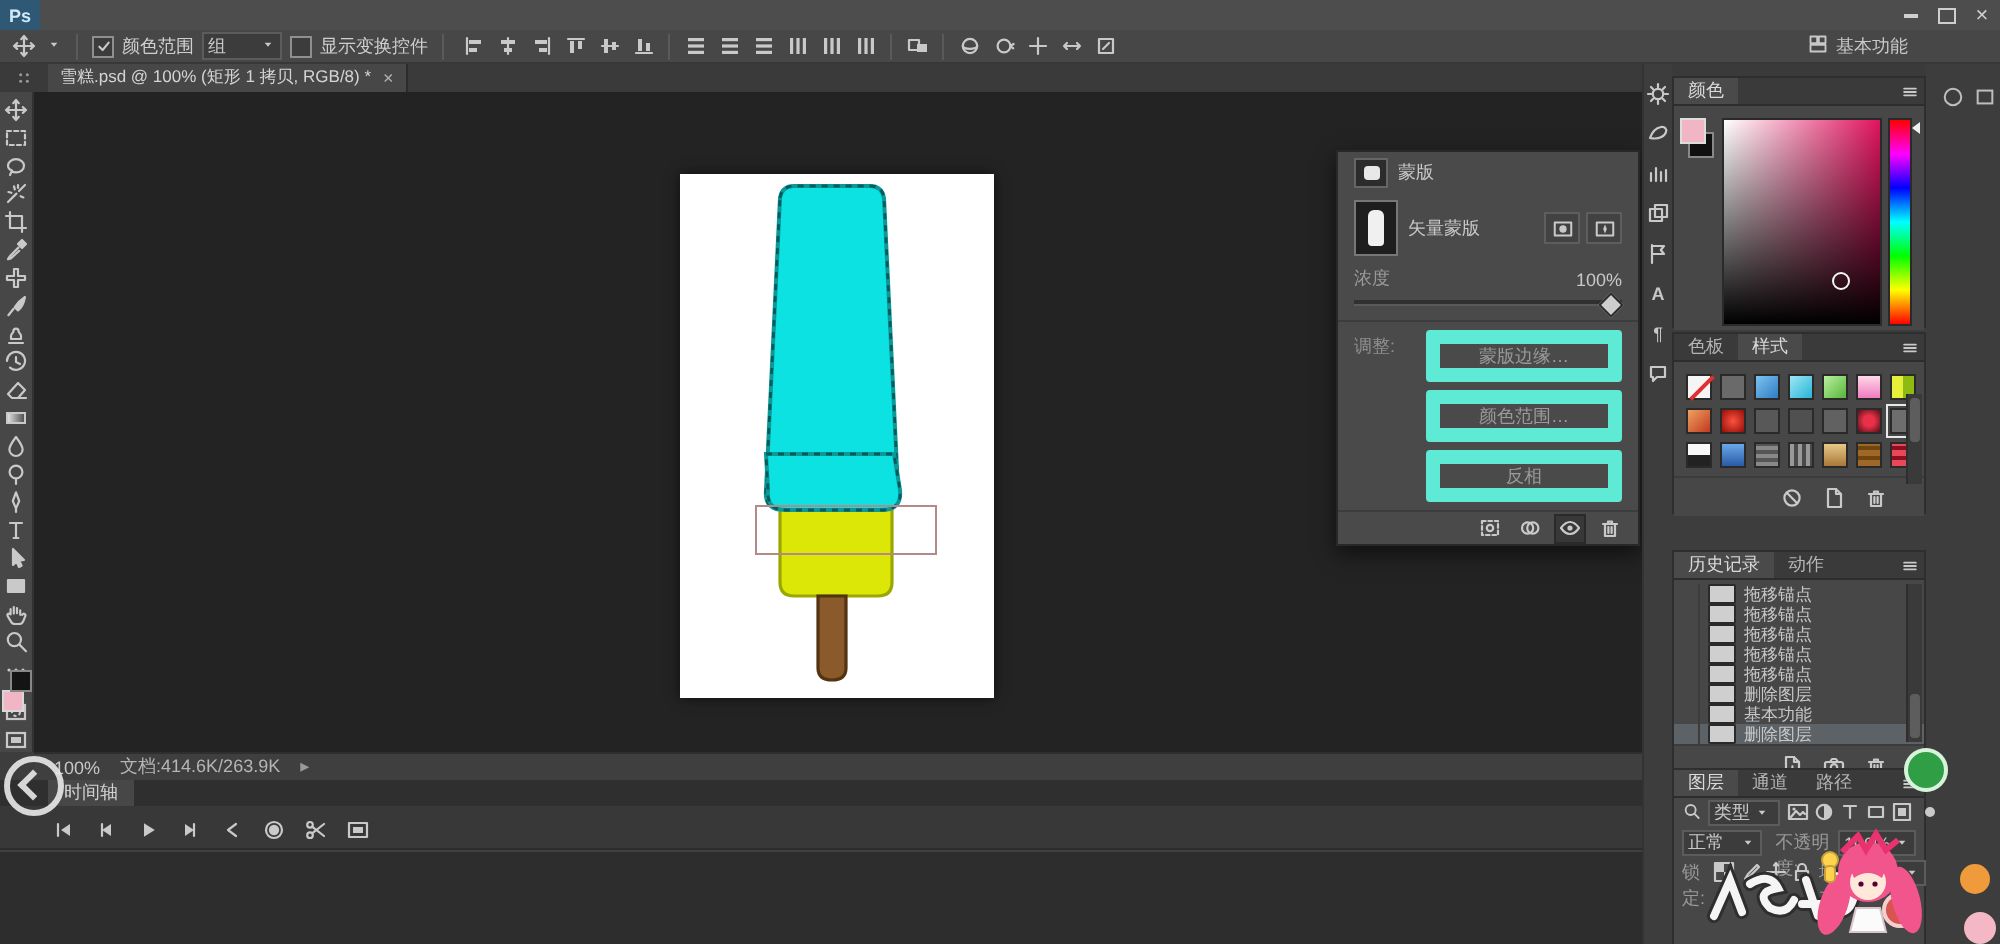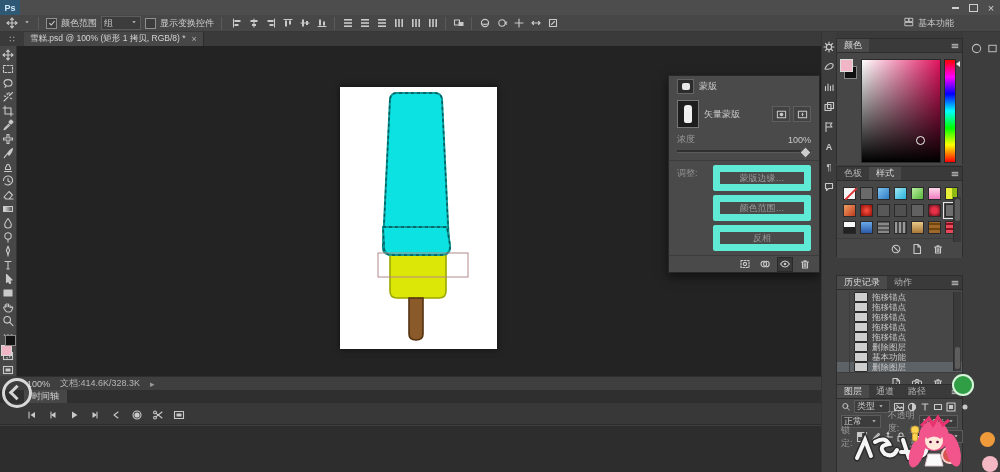--- a/index.html
+++ b/index.html
@@ -85,21 +85,21 @@
   .pfoot2{display:flex;justify-content:flex-end;gap:5px;padding:2px 16px 3px 0;border-top:1px solid #3c3c3c}
   .vscroll{position:absolute;right:1px;top:16px;bottom:16px;width:7px;background:#3a3a3a;border-left:1px solid #2e2e2e}
   .vscroll .thumb{position:absolute;left:1px;width:5px;height:22px;background:#5d5d5d;border-radius:2px}
   
   .hrow{display:flex;height:10px;gap:4px;padding-left:2px}
   .hrow .cbcell{width:10px;height:10px;border-right:1px solid #3c3c3c}
   .hrow .thumb{width:12px;height:8px;background:#cfcfcf;border:1px solid #2a2a2a;border-radius:1px}
   .hrow.sel{background:#5d6266}
   .hrow .hlabel{white-space:nowrap;font-size:8.5px}
   
-  .lrow{display:flex;align-items:center;gap:3px;padding:1px 4px;height:13px}
+  .lrow{display:flex;align-items:flex-start;gap:3px;padding:1px 4px;height:13px}
   .mini{width:12px;height:11px;display:flex;align-items:center;justify-content:center}
   .ddsm{height:11px;border:1px solid #5c5c5c;background:#3c3c3c;display:flex;align-items:center;gap:2px;padding:0 2px}
   
   #statusbar{left:17px;top:376px;width:804px;height:14px;background:#3f3f3f;border-top:1px solid #2e2e2e;display:flex;align-items:center;gap:10px;padding-left:10px;box-sizing:border-box}
   #timeline{left:0;top:390px;width:821px;height:94px;background:#383838}
   #tl-tabrow{height:13px;background:#2f2f2f;display:flex}
   #tl-tab{background:#474747;padding:0 8px;display:flex;align-items:center;margin-left:24px;color:#d0d0d0}
   #tl-controls{display:flex;align-items:center;gap:6px;padding:3px 0 0 24px;height:18px;border-bottom:1px solid #2c2c2c}
   #tl-area{height:46px;background:#2d2d2d;border-top:1px solid #404040}
   
@@ -860,21 +860,21 @@
       <span>100%</span>
       <span id="fl-caret"><svg viewBox="0 0 12 12" width="8" height="8" fill="none" stroke="#c9c9c9" stroke-width="1.1" stroke-linecap="round" stroke-linejoin="round">
             <path d="M3.5 5h5L6 8z" fill="#c9c9c9" stroke="none"></path>
           </svg></span>
     </span>
   </div>
 </div>
 
 <div id="statusbar" class="abs">
   <span>100%</span>
-  <span style="color:#b5b5b5">文档:414.6K/328.3K</span>
+  <span style="color:#b5b5b5">文档:414.6K/263.9K</span>
   <span style="color:#9a9a9a">▸</span>
 </div>
 
 <div id="timeline" class="abs">
   <div id="tl-tabrow">
     <span id="tl-tab">时间轴</span>
   </div>
   <div id="tl-controls">
       <span class="obtn">
         <svg viewBox="0 0 12 12" width="12" height="12" fill="none" stroke="#c9c9c9" stroke-width="1.1" stroke-linecap="round" stroke-linejoin="round">

